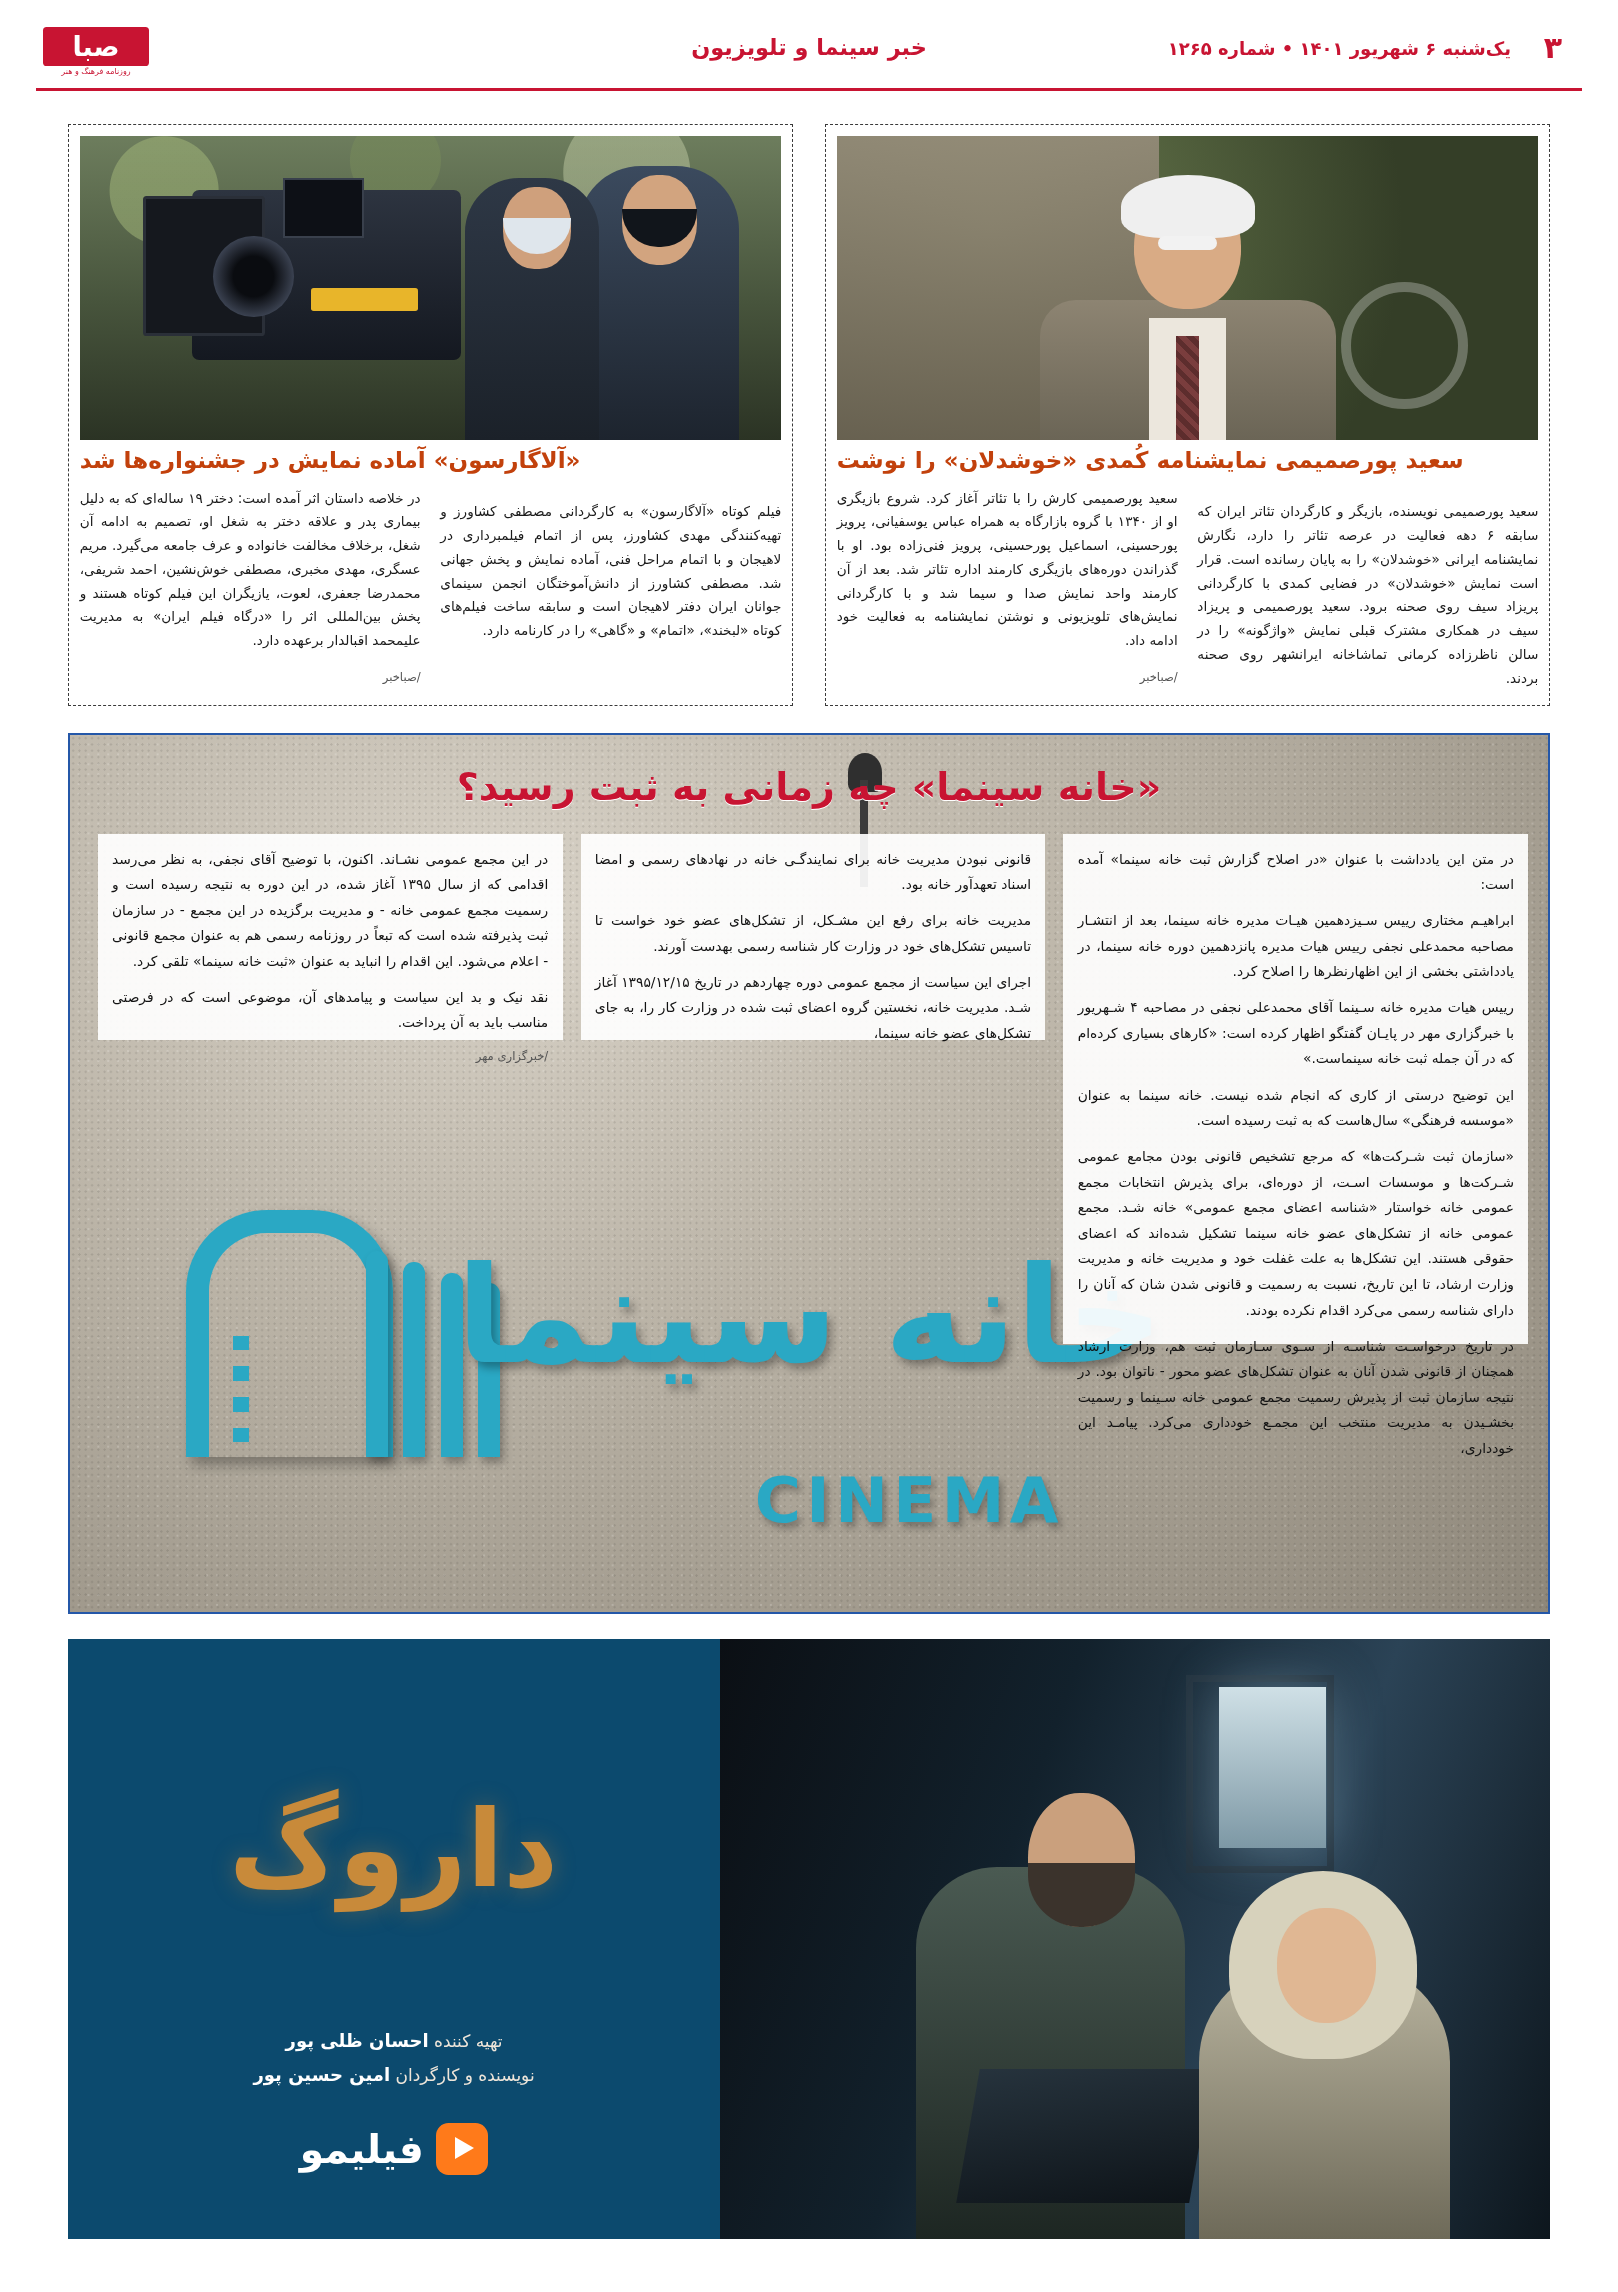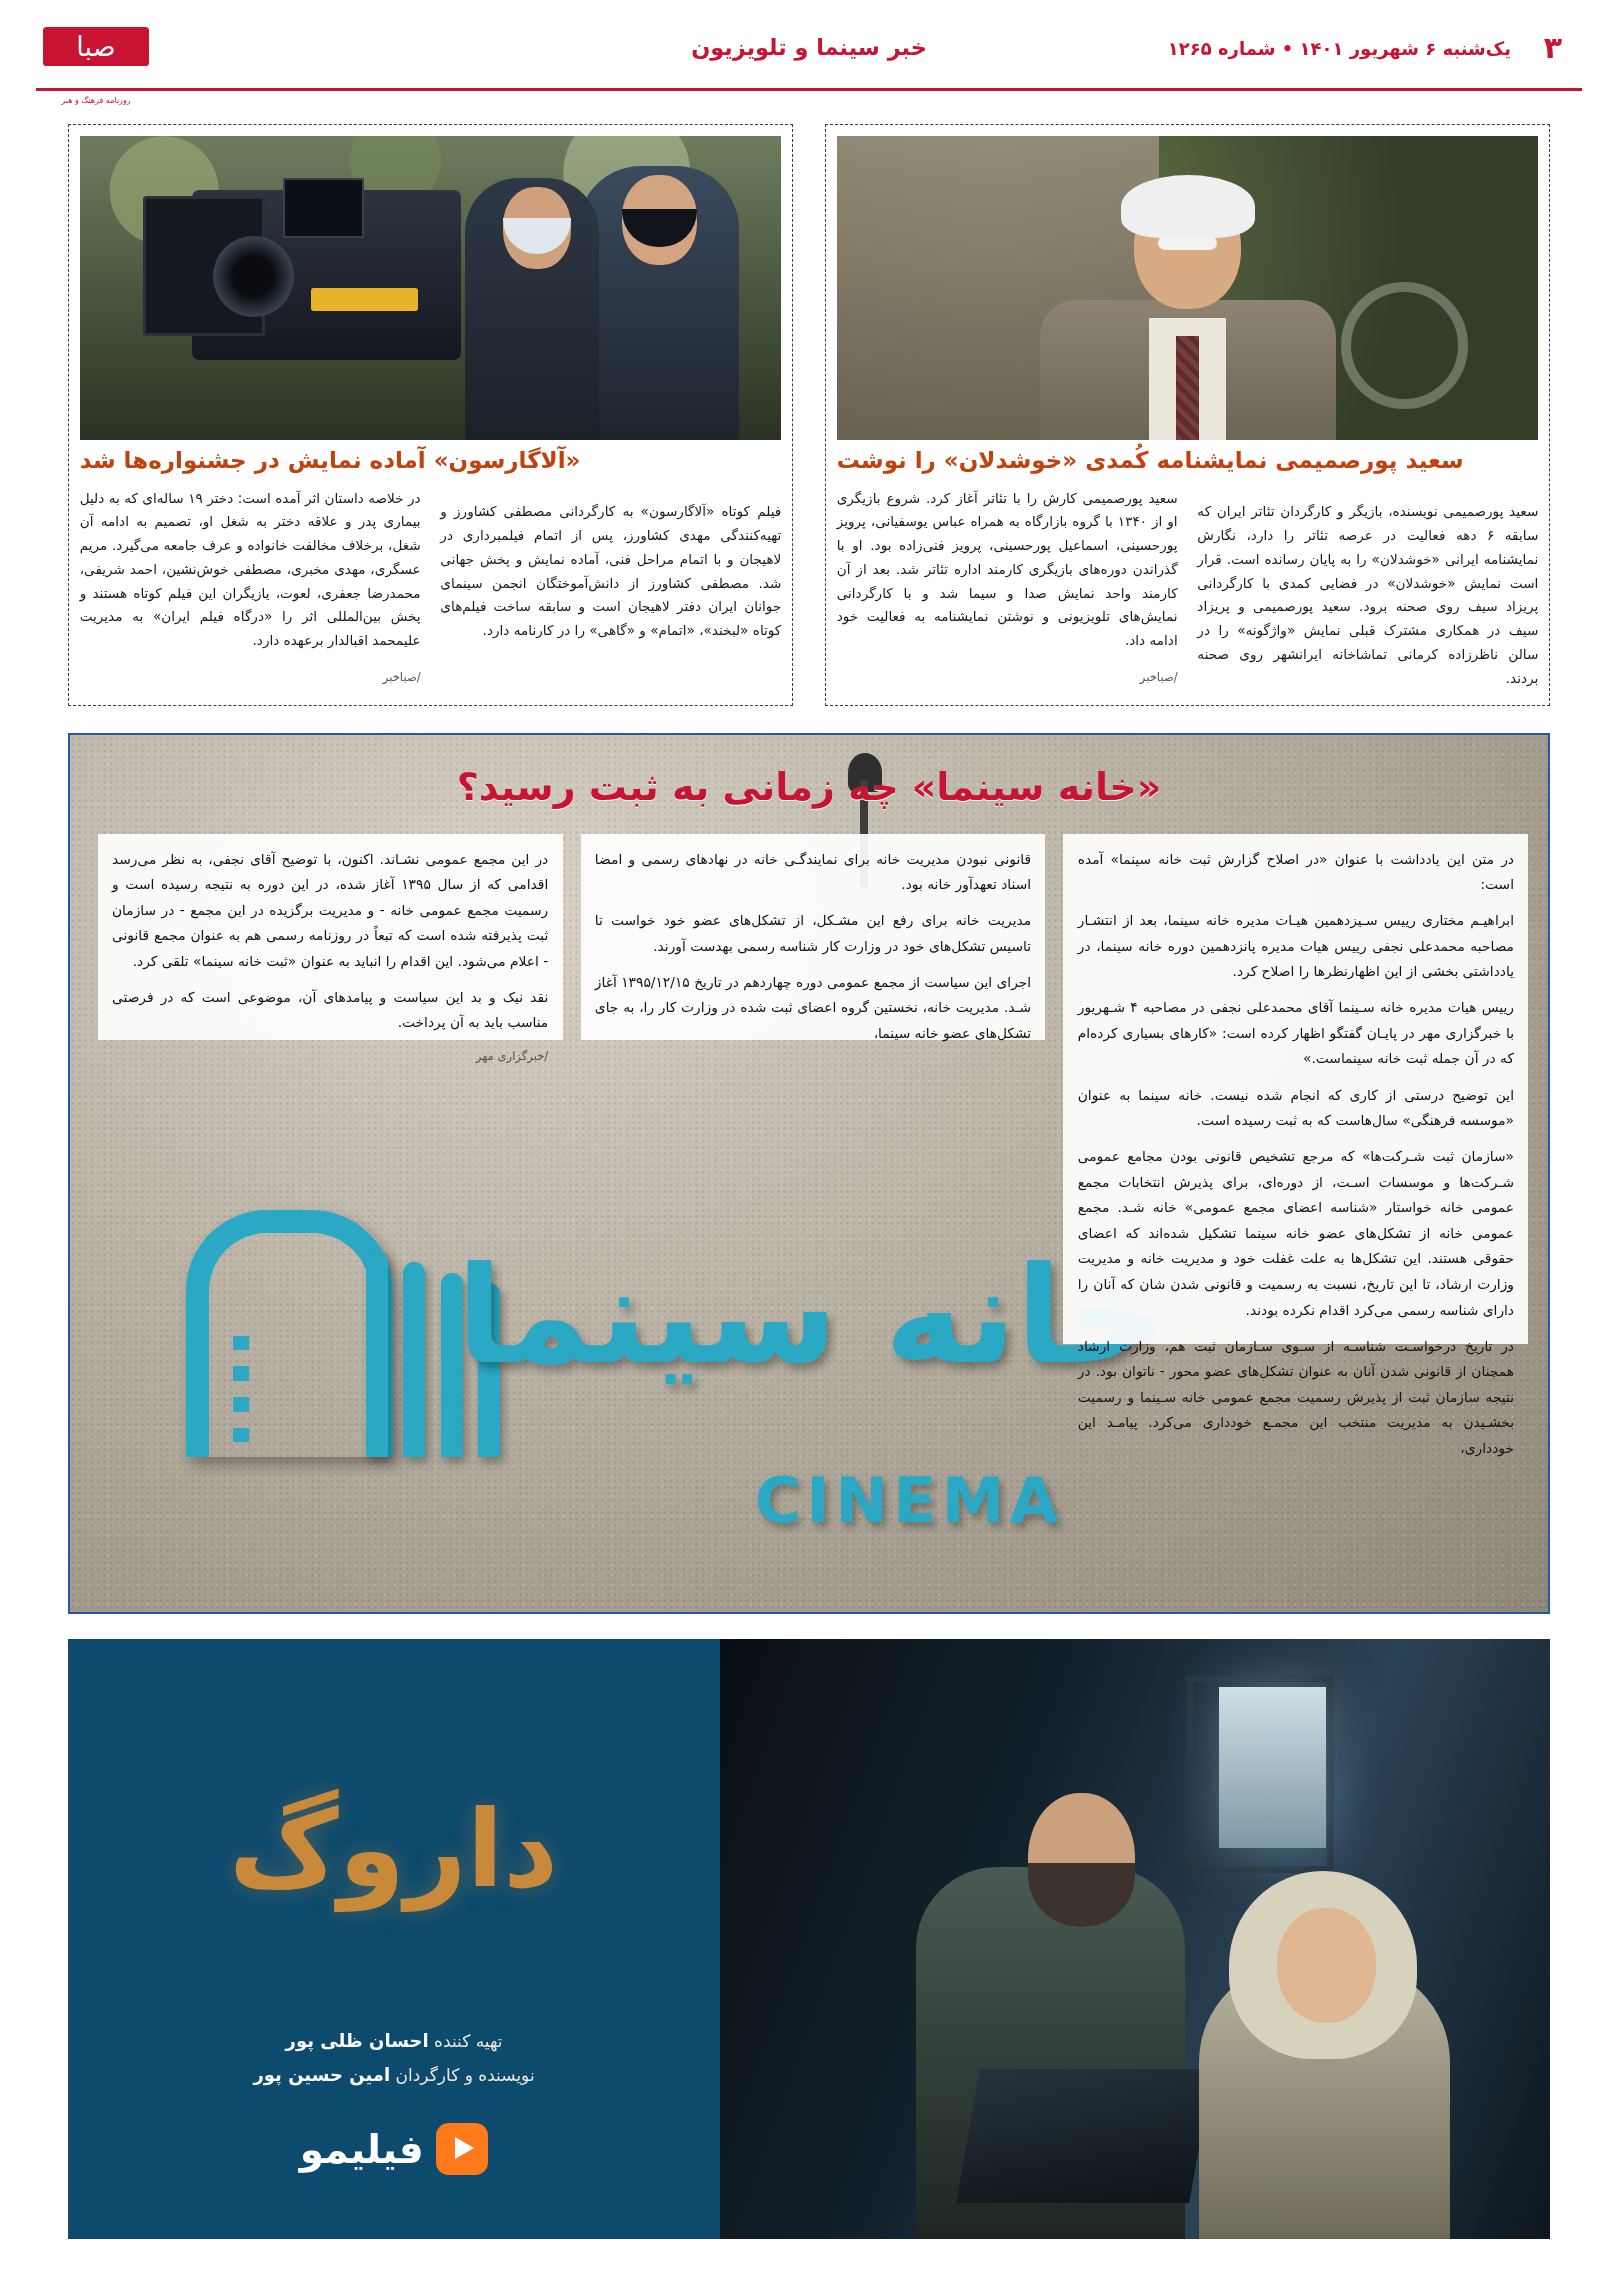--- a/index.html
+++ b/index.html
@@ -68,34 +68,33 @@
   .masthead-mark {
     position: absolute;
     top: 0;
     left: 0;
     width: 106px;
     height: 39px;
     background: #c81432;
     border-radius: 3.6px;
     color: #fff;
     font-size: 27px;
-    font-weight: normal;
+    font-weight: bold;
     text-align: center;
     line-height: 39px;
     letter-spacing: 0.9px;
   }
   .masthead-sub {
     position: absolute;
     top: 40px;
     left: 0;
     width: 106px;
     text-align: center;
     font-size: 8px;
     color: #c81432;
-    margin-top: 29px;
   }
 
   
   .top-article {
     position: absolute;
     top: 124px;
     border: 1.8px dashed #3a3a3a;
     background: #fff;
     box-sizing: border-box;
     padding: 10.7px;

